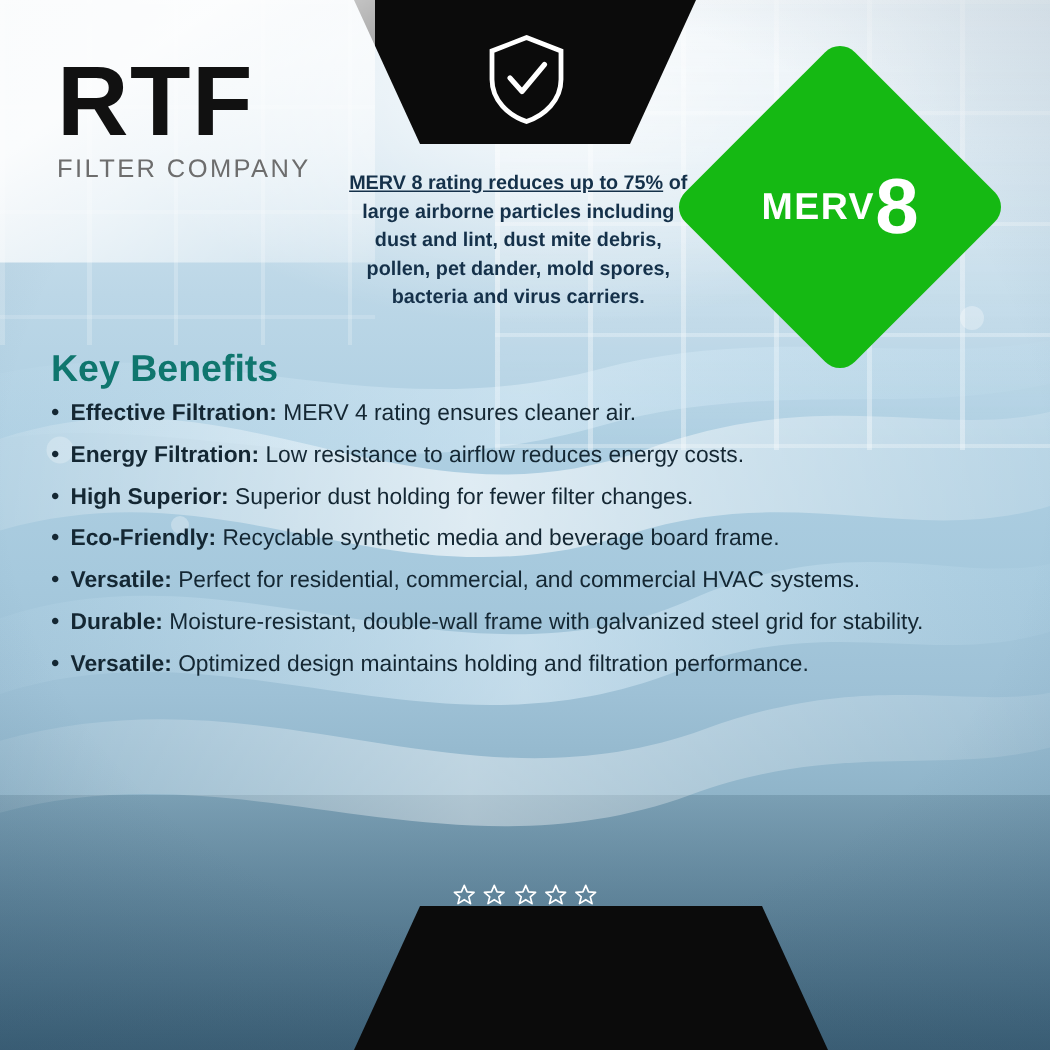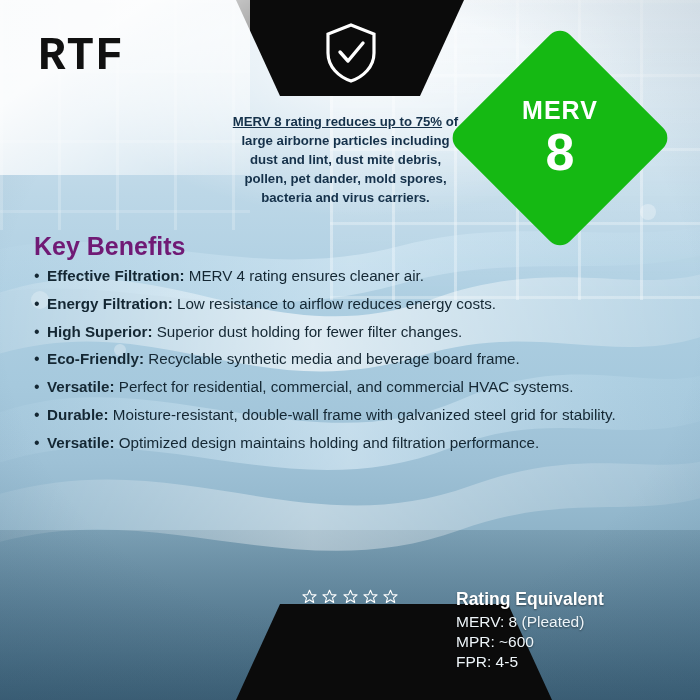--- a/index.html
+++ b/index.html
@@ -94,23 +94,23 @@
     background: linear-gradient(to bottom right, rgba(255,255,255,0.92) 30%, rgba(255,255,255,0.25) 100%);
   }
 
   
   .logo {
     position: absolute;
     top: 36px; left: 38px;
     z-index: 6;
   }
   .logo-main {
-    font-family: Liberation Mono, monospace;
+    font-family: Liberation Sans, sans-serif;
     font-weight: bold;
-    font-size: 46px;
+    font-size: 66px;
     letter-spacing: 1px;
     color: #111;
     line-height: 0.95;
   }
   .logo-sub {
     font-family: "Liberation Sans", sans-serif;
     font-size: 17px;
     letter-spacing: 1.6px;
     color: #6d6d6d;
     margin-top: 4px;
@@ -146,36 +146,36 @@
     transform: rotate(45deg);
     border-radius: 14px;
     z-index: 6;
   }
   .diamond-text {
     position: absolute;
     top: 58px; left: 480px;
     width: 160px; height: 160px;
     z-index: 7;
     display: flex;
-    flex-direction: column;
+    flex-direction: row;
     align-items: center;
     justify-content: center;
     color: #ffffff;
     font-weight: bold;
   }
   .diamond-text .d-label { font-size: 25px; letter-spacing: 1px; }
   .diamond-text .d-num { font-size: 52px; line-height: 1.02; margin-top: 1px;}
 
   
   .kb-title {
     position: absolute;
     top: 232px; left: 34px;
     font-size: 25px;
     font-weight: bold;
-    color: #701a75;
+    color: #0f766e;
     z-index: 7;
   }
   .benefits {
     position: absolute;
     top: 266px; left: 34px;
     width: 608px;
     z-index: 7;
   }
   .benefit {
     display: flex;
@@ -263,20 +263,21 @@
     </svg>
   </div>
   <div class="vignette"></div>
 
   <div class="wedge-top"></div>
   <div class="wedge-bottom"></div>
   <div class="logo-fade"></div>
 
   <div class="logo">
     <div class="logo-main">RTF</div>
+    <div class="logo-sub">FILTER COMPANY</div>
   </div>
 
   <div class="shield">
     <svg width="56" height="62" viewBox="0 0 56 62">
       <path d="M28 3 L51 12 L51 31 C51 45 40 55 28 59 C16 55 5 45 5 31 L5 12 Z" fill="none" stroke="#ffffff" stroke-width="3.2"></path>
       <path d="M17 30 L25 39 L40 21" fill="none" stroke="#ffffff" stroke-width="3.4" stroke-linecap="round" stroke-linejoin="round"></path>
     </svg>
   </div>
 
   <div class="merv-desc">
@@ -350,20 +351,14 @@
           <path d="M12 2 L15 9 L22.5 9.4 L16.8 14.2 L18.7 21.5 L12 17.3 L5.3 21.5 L7.2 14.2 L1.5 9.4 L9 9 Z" fill="none" stroke="#ffffff" stroke-width="1.8" stroke-linejoin="round"></path>
         </svg>
       </span>
     <span>
         <svg width="15" height="15" viewBox="0 0 24 24">
           <path d="M12 2 L15 9 L22.5 9.4 L16.8 14.2 L18.7 21.5 L12 17.3 L5.3 21.5 L7.2 14.2 L1.5 9.4 L9 9 Z" fill="none" stroke="#ffffff" stroke-width="1.8" stroke-linejoin="round"></path>
         </svg>
       </span>
   </div>
 
-  <div class="rating">
-    <h4>Rating Equivalent</h4>
-    <div class="line">MERV: 8 (Pleated)</div>
-    <div class="line">MPR: ~600</div>
-    <div class="line">FPR: 4-5</div>
-  </div>
 
 </div>
 
 </body></html>

